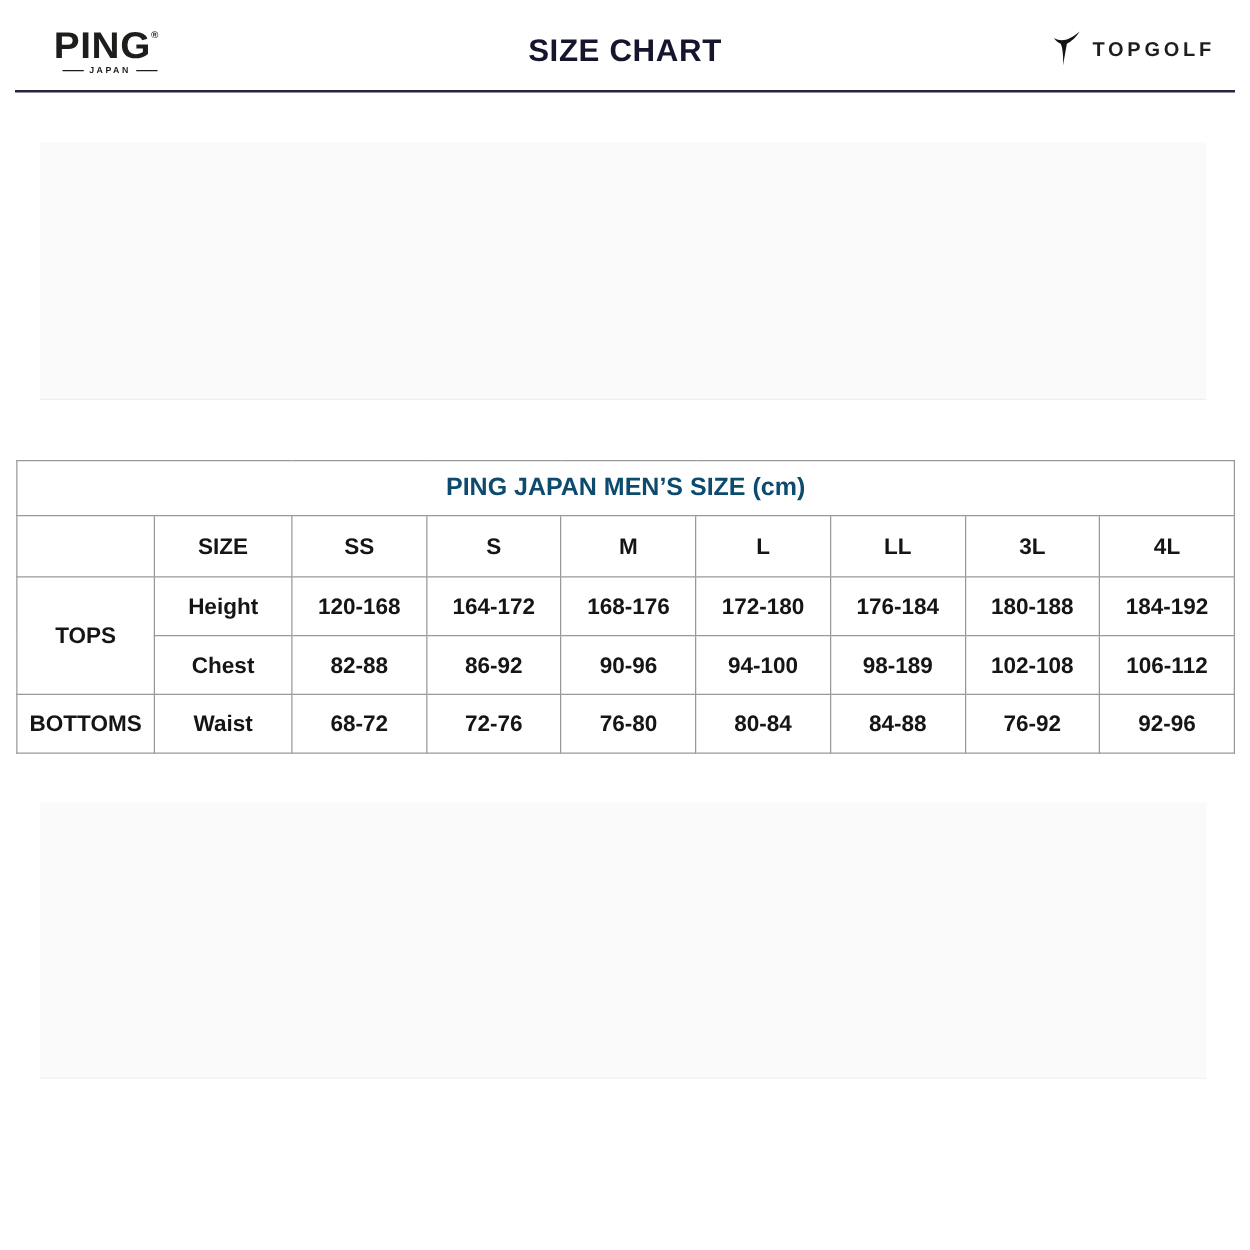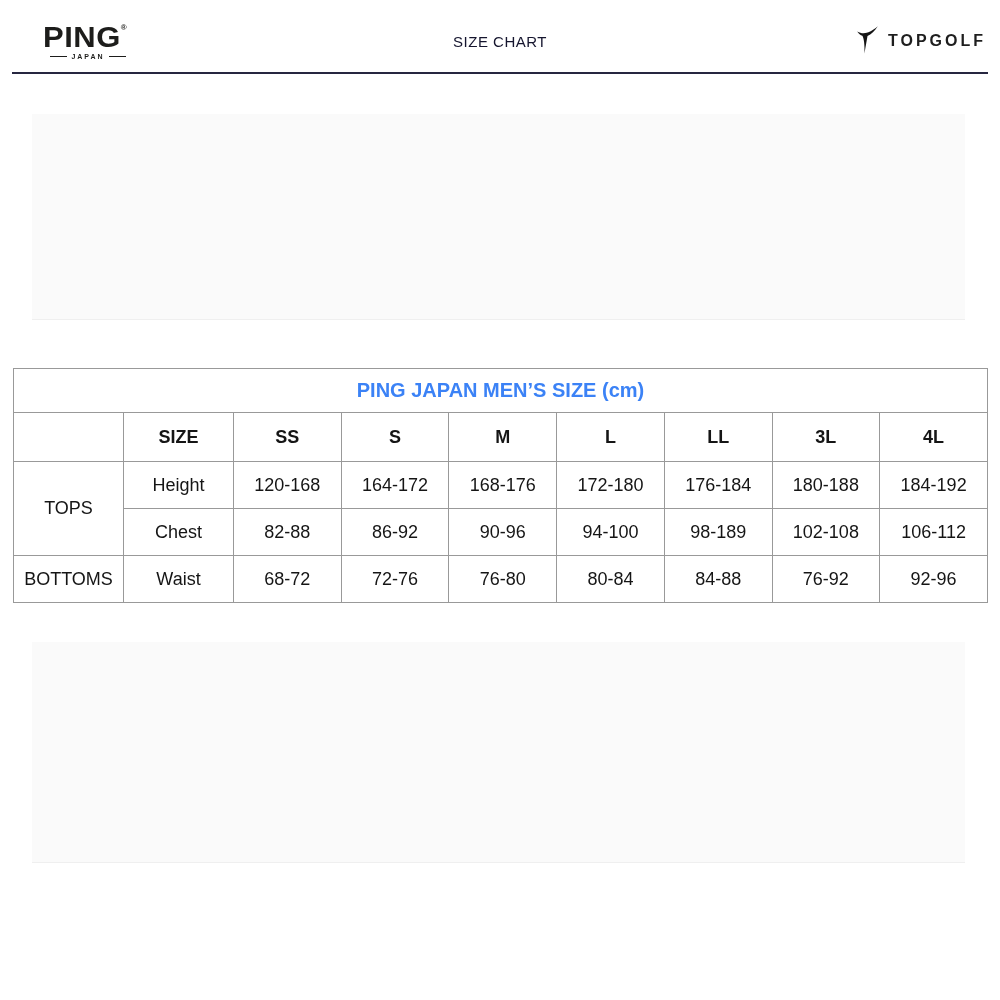--- a/index.html
+++ b/index.html
@@ -52,32 +52,32 @@
     font-size: 7px;
     font-weight: 700;
     letter-spacing: 2px;
     color: #1d1d1b;
   }
 
   .page-title {
     position: absolute;
     left: 50%;
     transform: translateX(-50%);
-    font-size: 15px;
-    font-weight: 400;
+    font-size: 25px;
+    font-weight: 700;
     letter-spacing: 0.5px;
     color: #15152e;
     white-space: nowrap;
   }
 
   .topgolf-logo {
     display: flex;
     align-items: center;
     gap: 8px;
-    margin-right: 2px;
+    margin-right: 16px;
     text-align: center;
   }
   .topgolf-text {
     font-size: 16px;
     font-weight: 700;
     letter-spacing: 3px;
     color: #1e1e1e;
   }
 
   
@@ -102,28 +102,28 @@
     text-align: center;
     vertical-align: middle;
     font-size: 18px;
     color: #151515;
     padding: 0;
   }
   .size-table .t-title td {
     height: 43px;
     font-size: 20px;
     font-weight: 700;
-    color: #3b82f6;
+    color: #0c4a6e;
     text-align: center;
   }
   .size-table .t-head td {
     height: 48px;
     font-weight: 700;
   }
-  .size-table .t-row td { height: 46px; font-weight: 400; }
+  .size-table .t-row td { height: 46px; font-weight: 700; }
 </style>
 </head>
 <body>
 
 <div class="page">
 
   <div class="header">
 
     <div class="ping-logo">
       <div class="ping-word"><span>PING</span><sup>®</sup></div>

